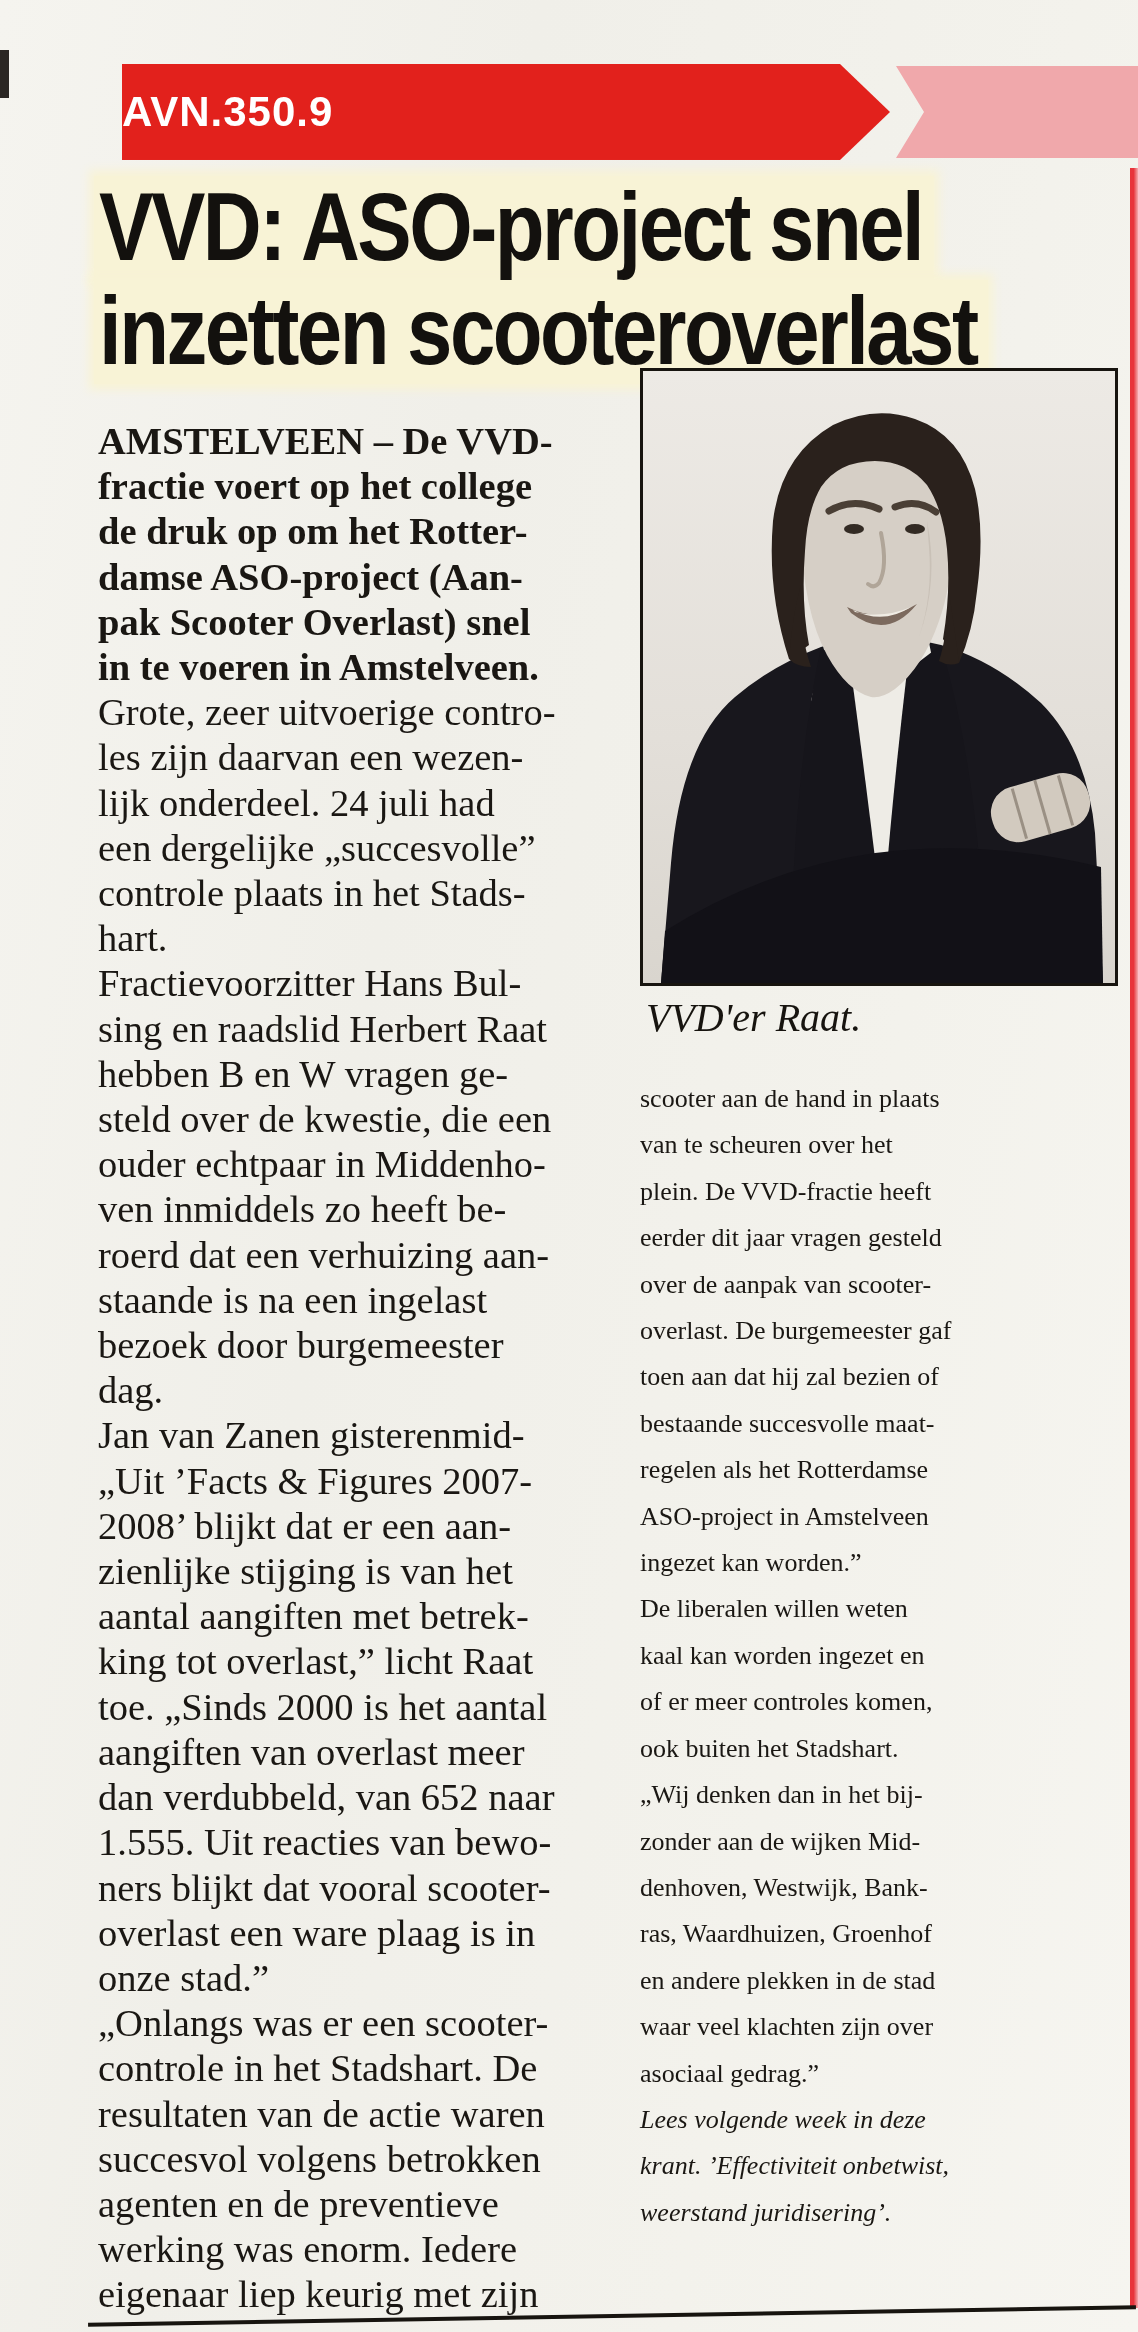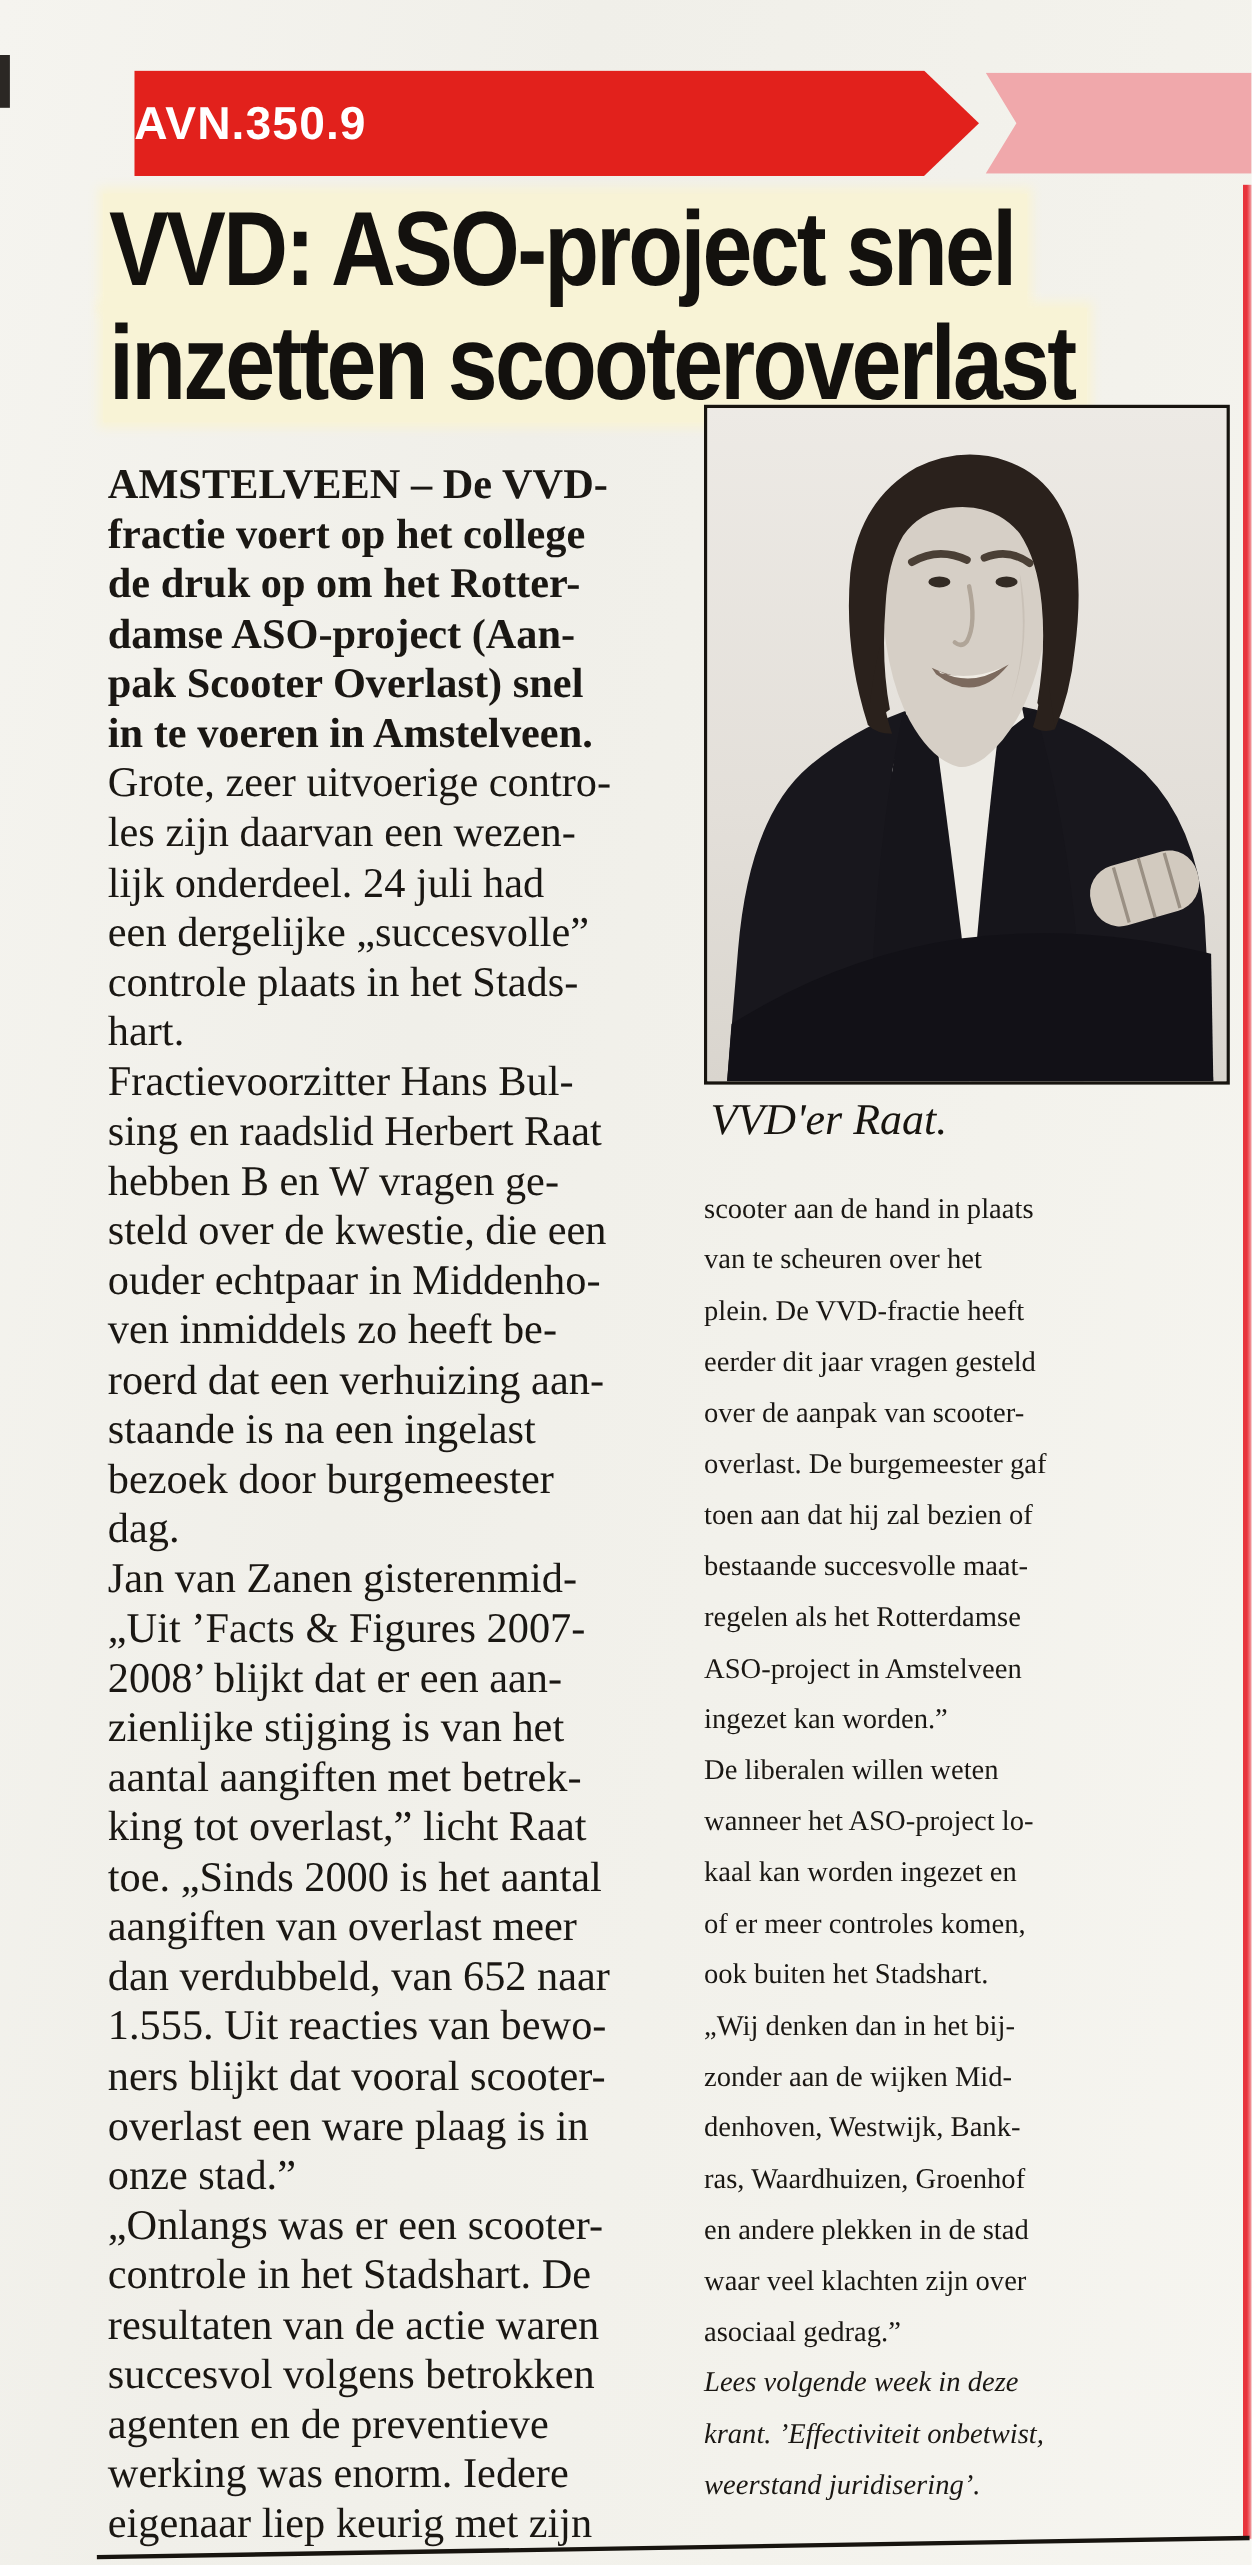--- a/index.html
+++ b/index.html
@@ -181,21 +181,20 @@
       <div class="line">plein. De VVD-fractie heeft</div>
       <div class="line">eerder dit jaar vragen gesteld</div>
       <div class="line">over de aanpak van scooter-</div>
       <div class="line">overlast. De burgemeester gaf</div>
       <div class="line">toen aan dat hij zal bezien of</div>
       <div class="line">bestaande succesvolle maat-</div>
       <div class="line">regelen als het Rotterdamse</div>
       <div class="line">ASO-project in Amstelveen</div>
       <div class="line">ingezet kan worden.”</div>
       <div class="line">De liberalen willen weten</div>
-      <div class="line">wanneer het ASO-project lo-</div>
       <div class="line">kaal kan worden ingezet en</div>
       <div class="line">of er meer controles komen,</div>
       <div class="line">ook buiten het Stadshart.</div>
       <div class="line">„Wij denken dan in het bij-</div>
       <div class="line">zonder aan de wijken Mid-</div>
       <div class="line">denhoven, Westwijk, Bank-</div>
       <div class="line">ras, Waardhuizen, Groenhof</div>
       <div class="line">en andere plekken in de stad</div>
       <div class="line">waar veel klachten zijn over</div>
       <div class="line">asociaal gedrag.”</div>

